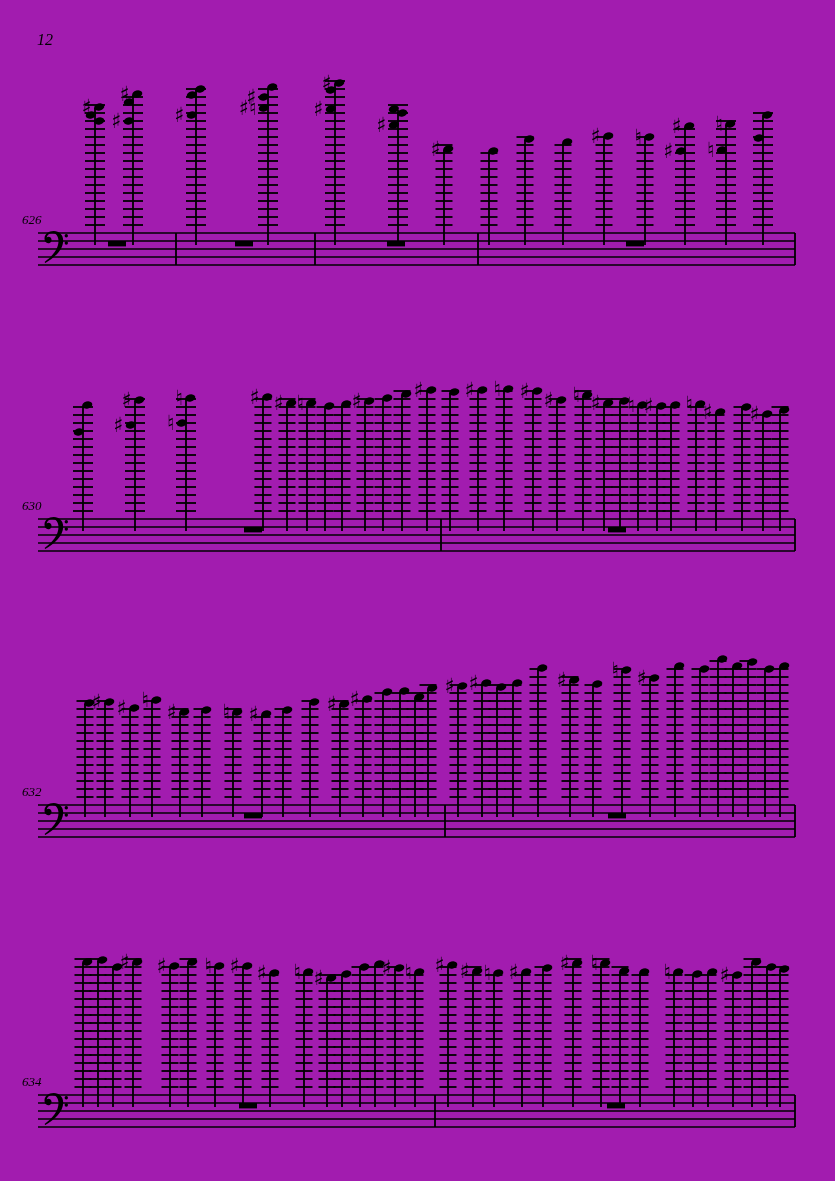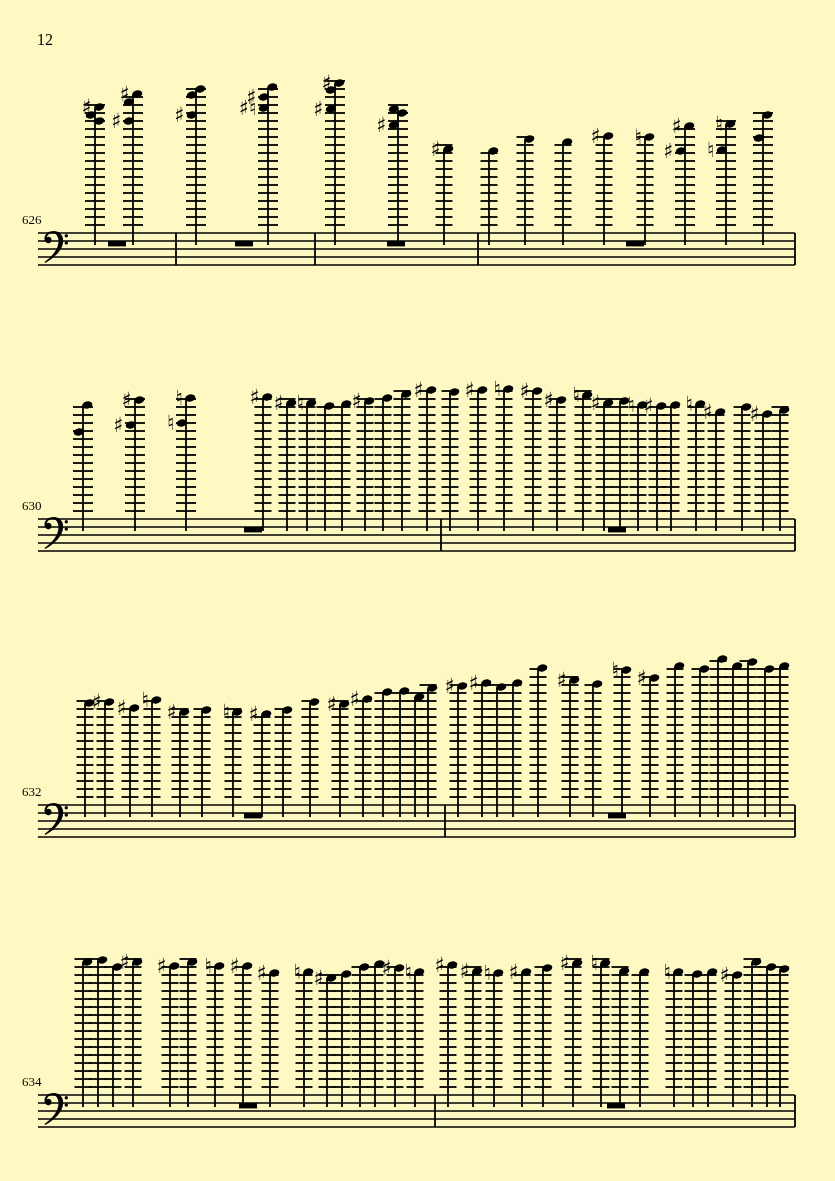--- a/index.html
+++ b/index.html
@@ -1,21 +1,22 @@
 <!DOCTYPE html>
 <html><head>
 <meta charset="utf-8">
 <style>
   html, body { margin: 0; padding: 0; background: #ffffff; }
   .page {
     position: relative;
     width: 835px;
     height: 1181px;
-    background: #fef9c3;
+    background: #a21caf;
     overflow: hidden;
+    font-style: italic;
   }
   .page-number {
     position: absolute;
     left: 37px;
     top: 31px;
     font-family: "Liberation Serif", serif;
     font-size: 16px;
     color: #000;
   }
   svg { position: absolute; left: 0; top: 0; }

